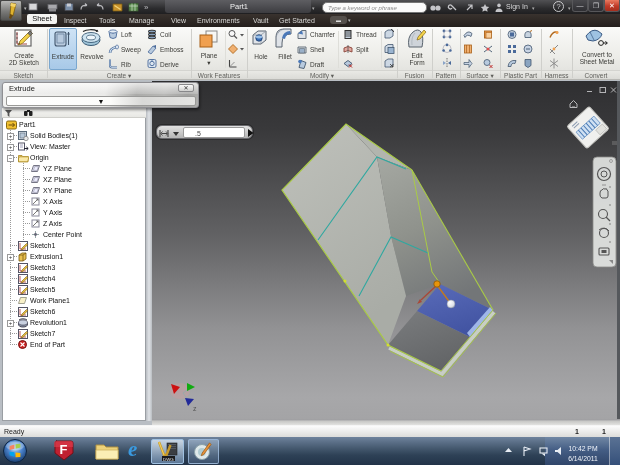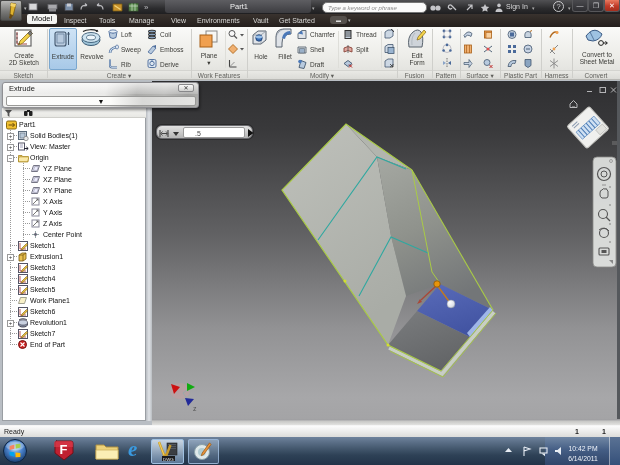--- a/index.html
+++ b/index.html
@@ -101,21 +101,21 @@
 </svg>
 <div class="abs" id="signin">Sign In</div>
 <div class="abs" style="left:532px;top:5px;font-size:5px;color:#aaa;">▾</div>
 <div class="abs" style="left:553px;top:1px;width:11px;height:11px;border:1.2px solid #c9c9cb;border-radius:50%;color:#c9c9cb;font-size:7.5px;text-align:center;line-height:10px;">?</div>
 <div class="abs" style="left:568px;top:5px;font-size:5px;color:#aaa;">▾</div>
 <div class="abs winbtn" id="btnmin">—</div>
 <div class="abs winbtn" id="btnmax">❐</div>
 <div class="abs winbtn" id="btnclose">✕</div>
 
 <div class="abs" id="tabrow"></div>
-<div class="abs" id="tabactive">Model</div>
+<div class="abs" id="tabactive">Sheet</div>
 <div class="abs tab" style="left:64px;">Inspect</div>
 <div class="abs tab" style="left:99px;">Tools</div>
 <div class="abs tab" style="left:129px;">Manage</div>
 <div class="abs tab" style="left:171px;">View</div>
 <div class="abs tab" style="left:197px;">Environments</div>
 <div class="abs tab" style="left:253px;">Vault</div>
 <div class="abs tab" style="left:279px;">Get Started</div>
 <div class="abs" id="tabmenu">▬</div>
 <div class="abs" style="left:348px;top:17px;font-size:5px;color:#bbb;">▾</div>
 

